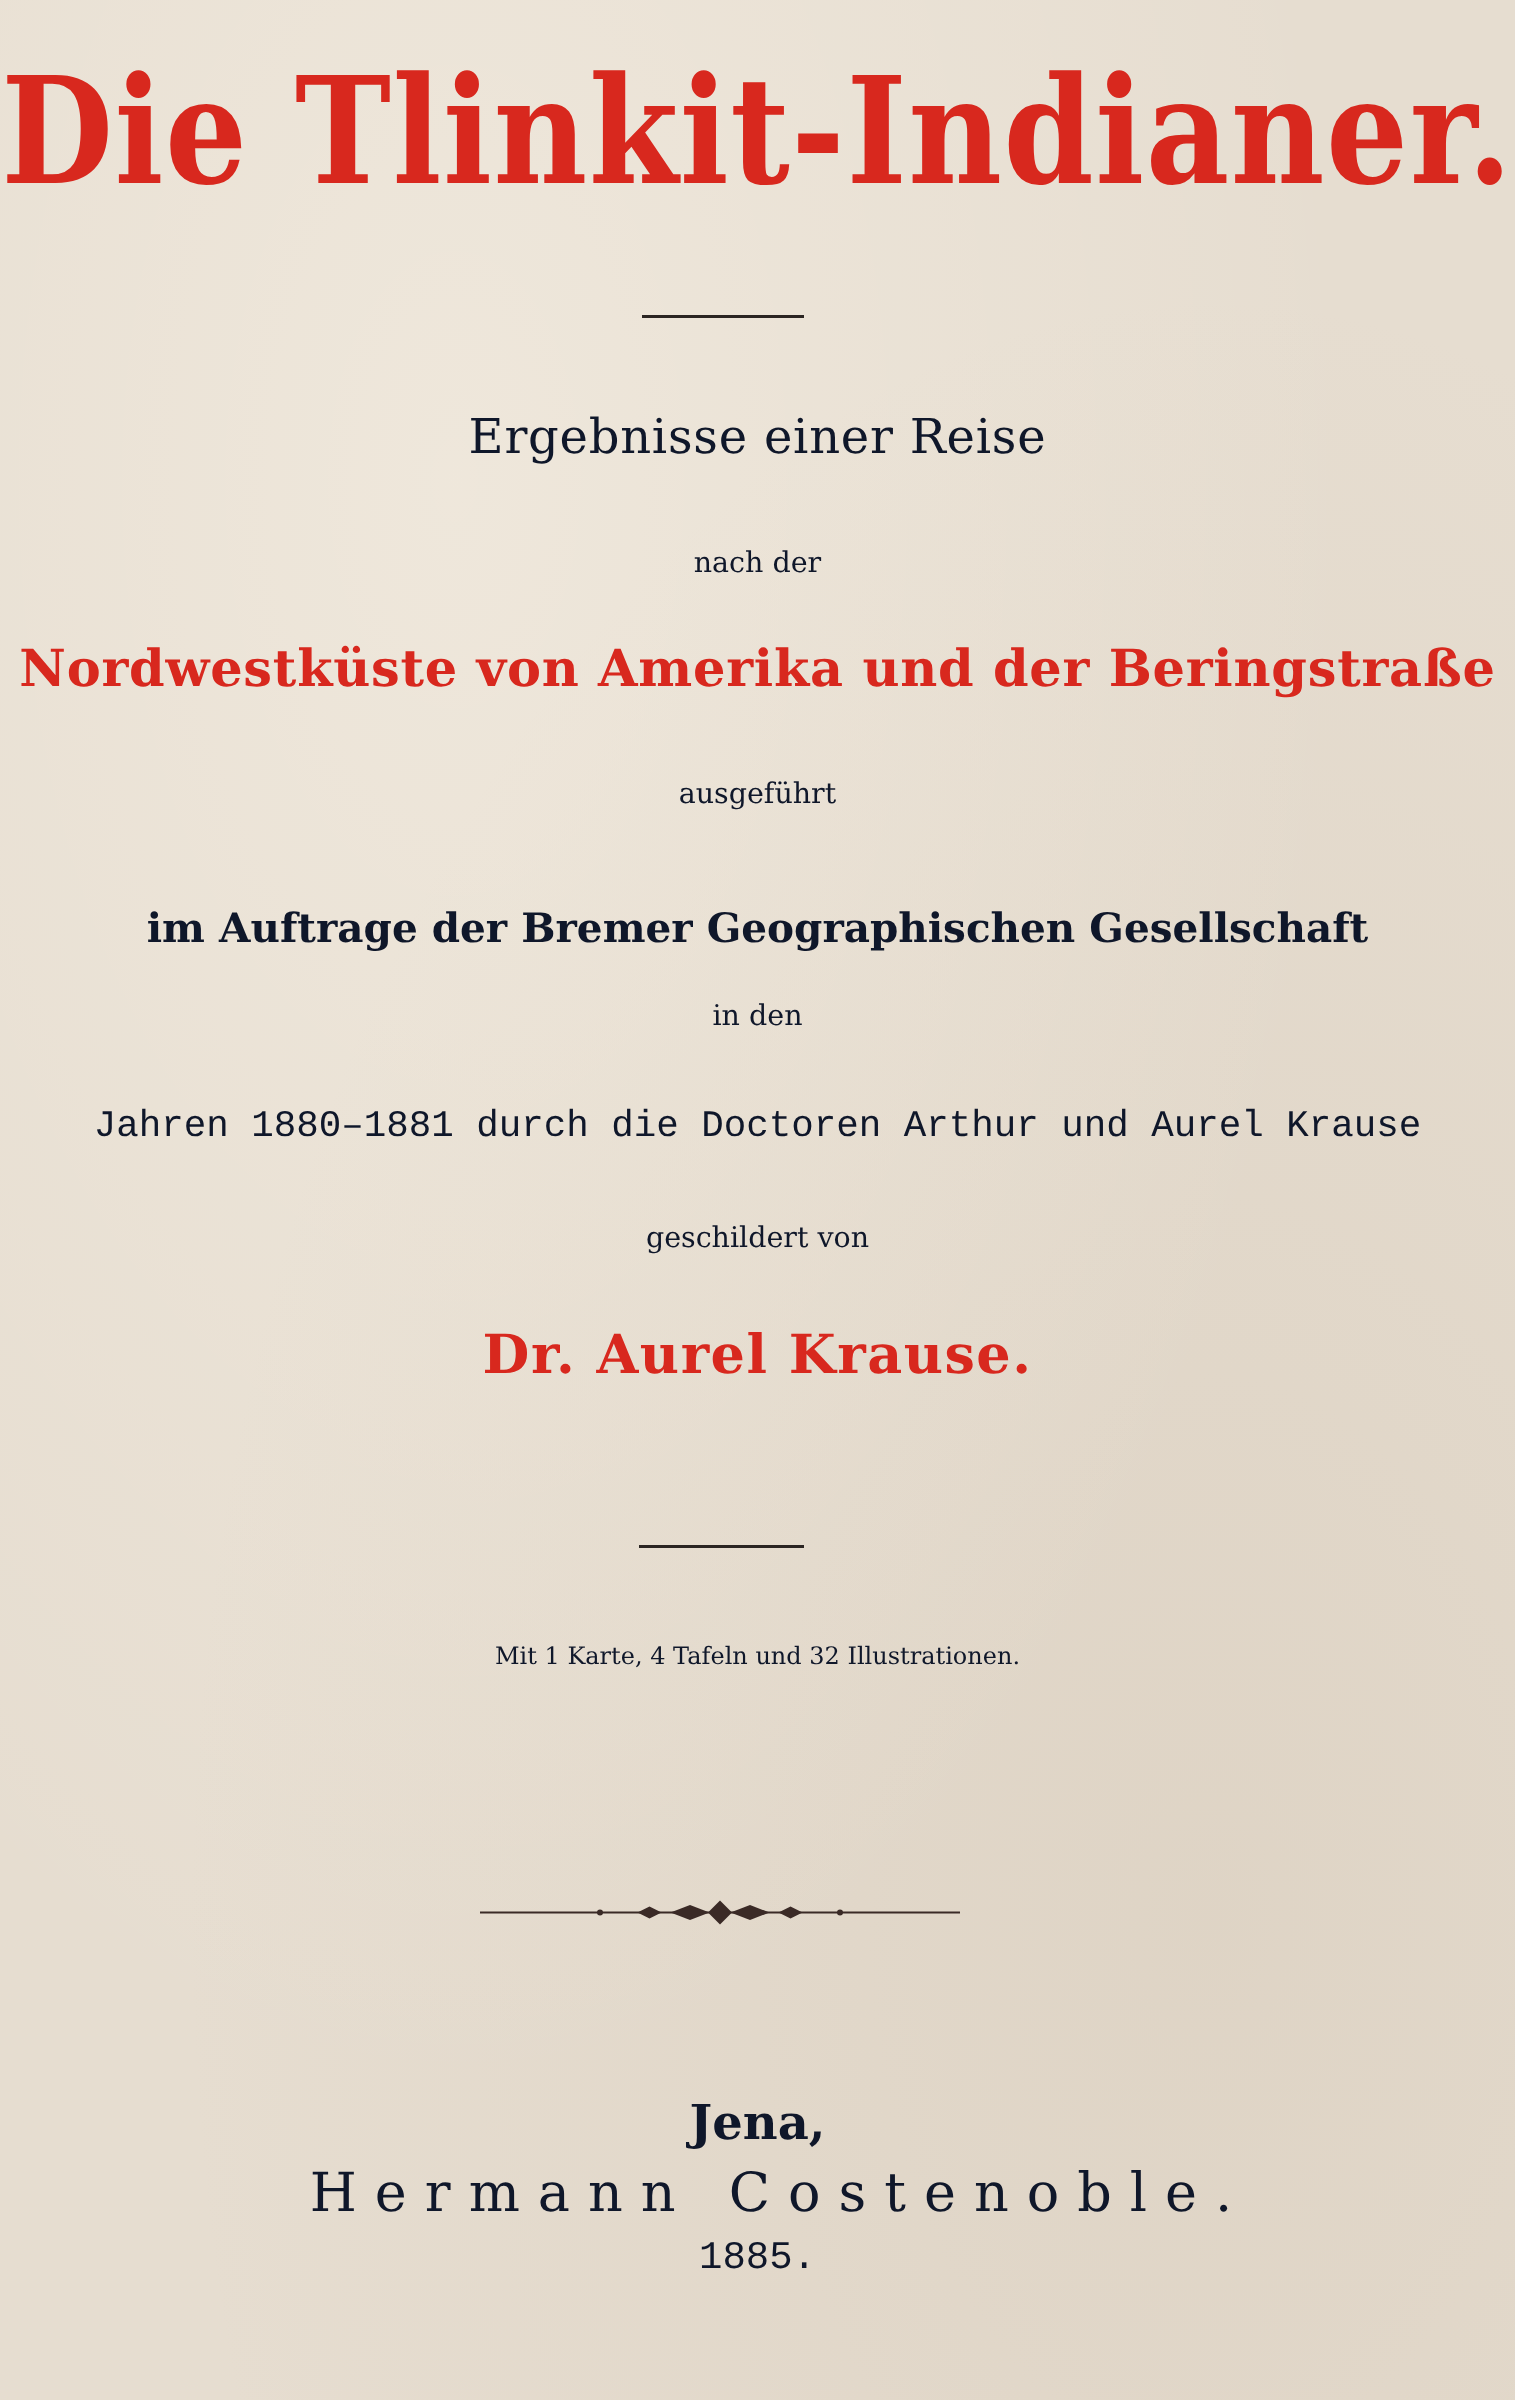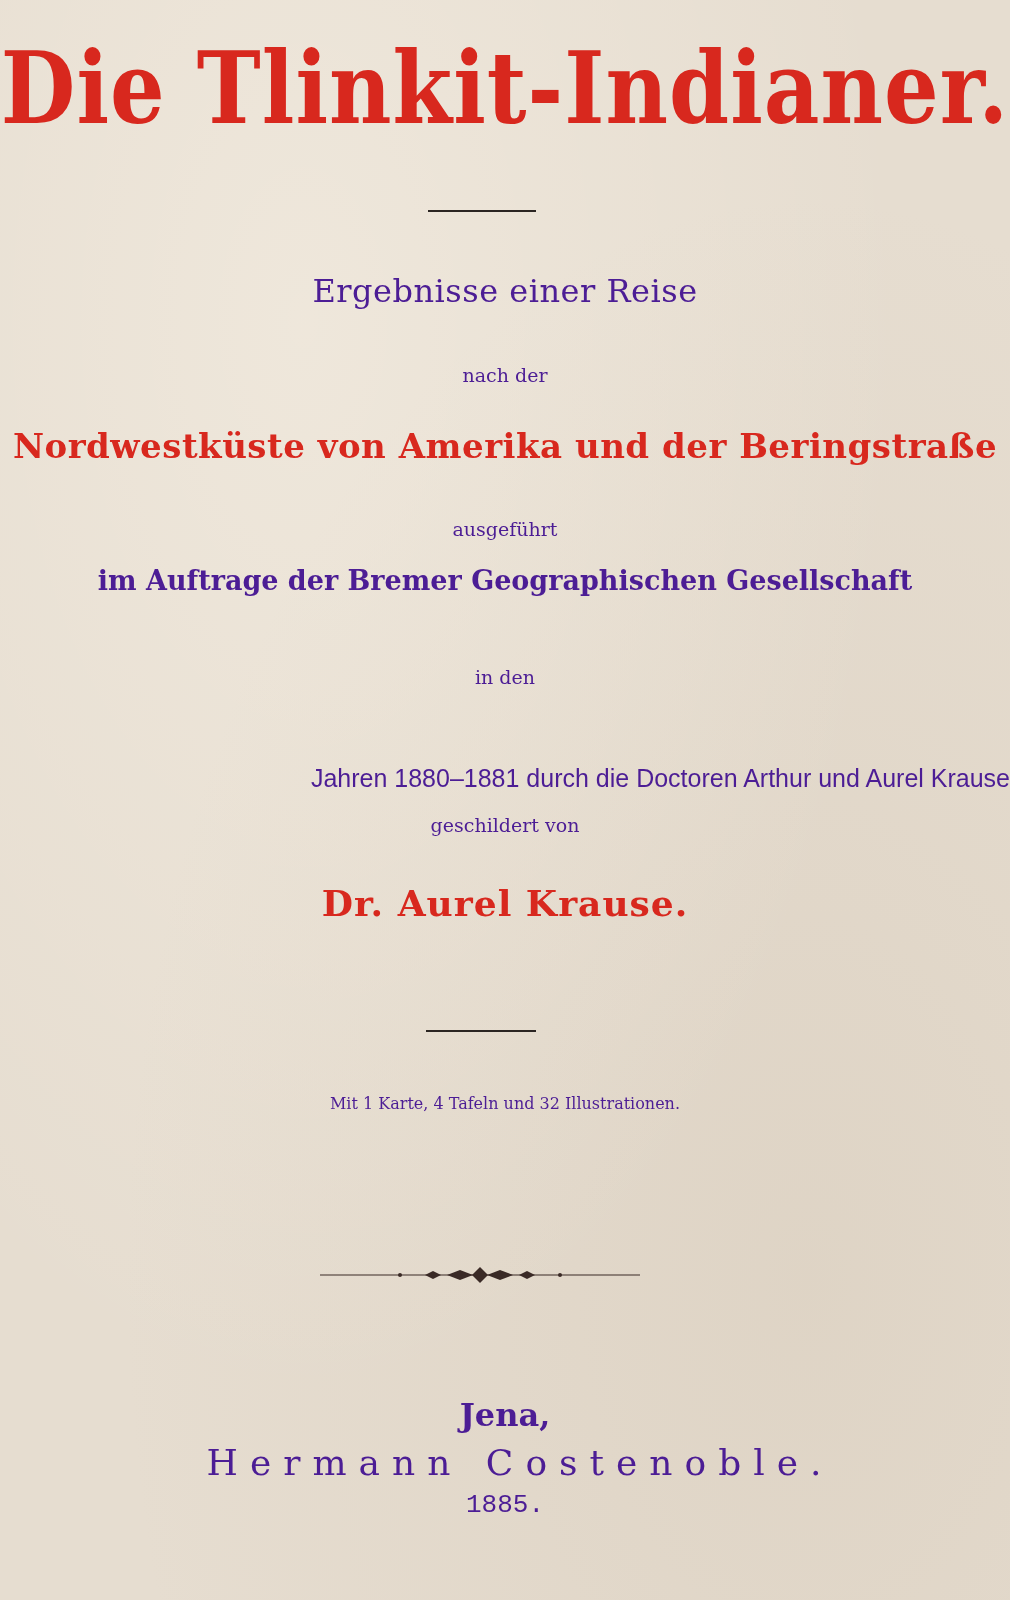--- a/index.html
+++ b/index.html
@@ -19,21 +19,21 @@
       color: #2a2421;
     }
     .line {
       position: absolute;
       left: 0;
       width: 1010px;
       text-align: center;
       white-space: nowrap;
     }
     .red { color: #d8281e; }
-    .dark { color: #4c1d95; }
+    .dark { color: #0f172a; }
 
     .title {
       top: 30px;
       font-family: "DejaVu Serif", serif;
       font-weight: bold;
       font-size: 86px;
       letter-spacing: 1px;
       transform: scaleY(1.15);
       transform-origin: top center;
     }
@@ -56,31 +56,30 @@
     .nordwest {
       top: 426px;
       font-family: "DejaVu Serif", serif;
       font-weight: bold;
       font-size: 34px;
       letter-spacing: 0.5px;
       text-align: center;
     }
     .ausgef { top: 518px; }
     .auftrage {
-      top: 565px;
+      top: 604px;
       font-family: "DejaVu Serif", serif;
       font-weight: bold;
       font-size: 27px;
     }
     .inden { top: 666px; }
     .jahren {
-      top: 764px;
-      font-family: Liberation Sans, sans-serif;
+      top: 736px;
+      font-family: Liberation Mono, monospace;
       font-size: 25px;
-      text-align: right;
     }
     .geschildert { top: 814px; }
     .author {
       top: 882px;
       font-family: "DejaVu Serif", serif;
       font-weight: bold;
       font-size: 36px;
       letter-spacing: 1px;
     }
     .illus {

